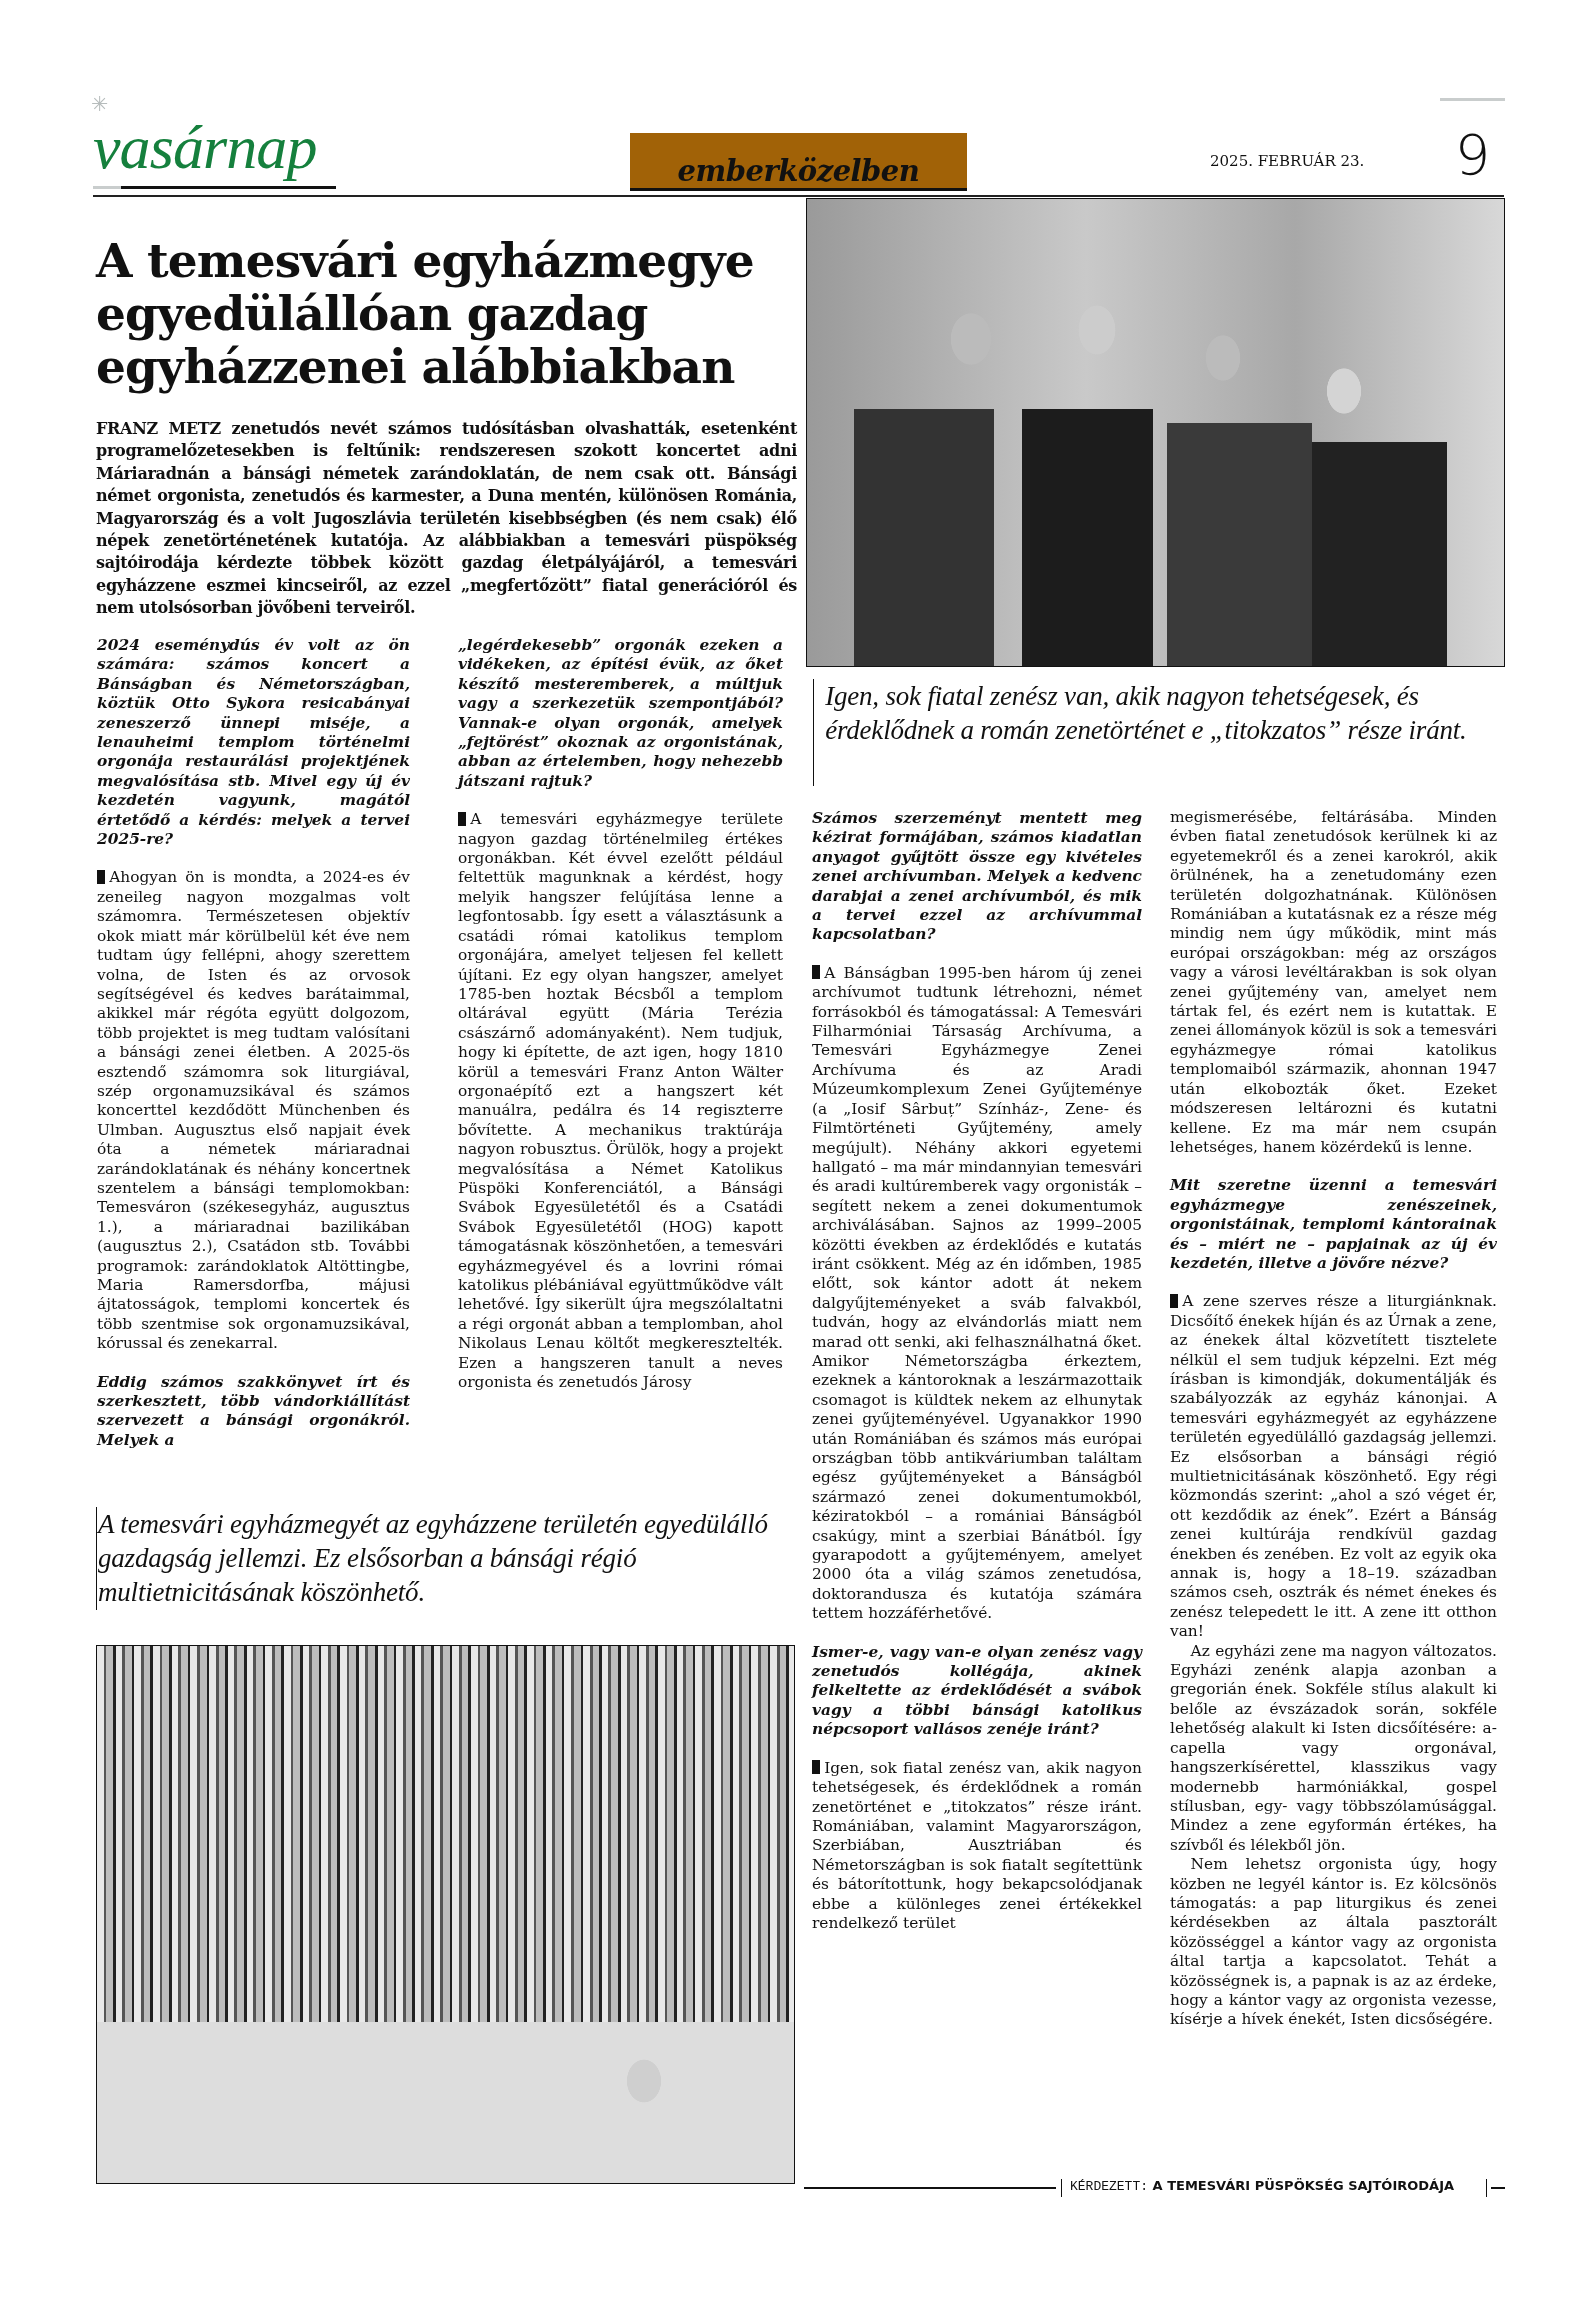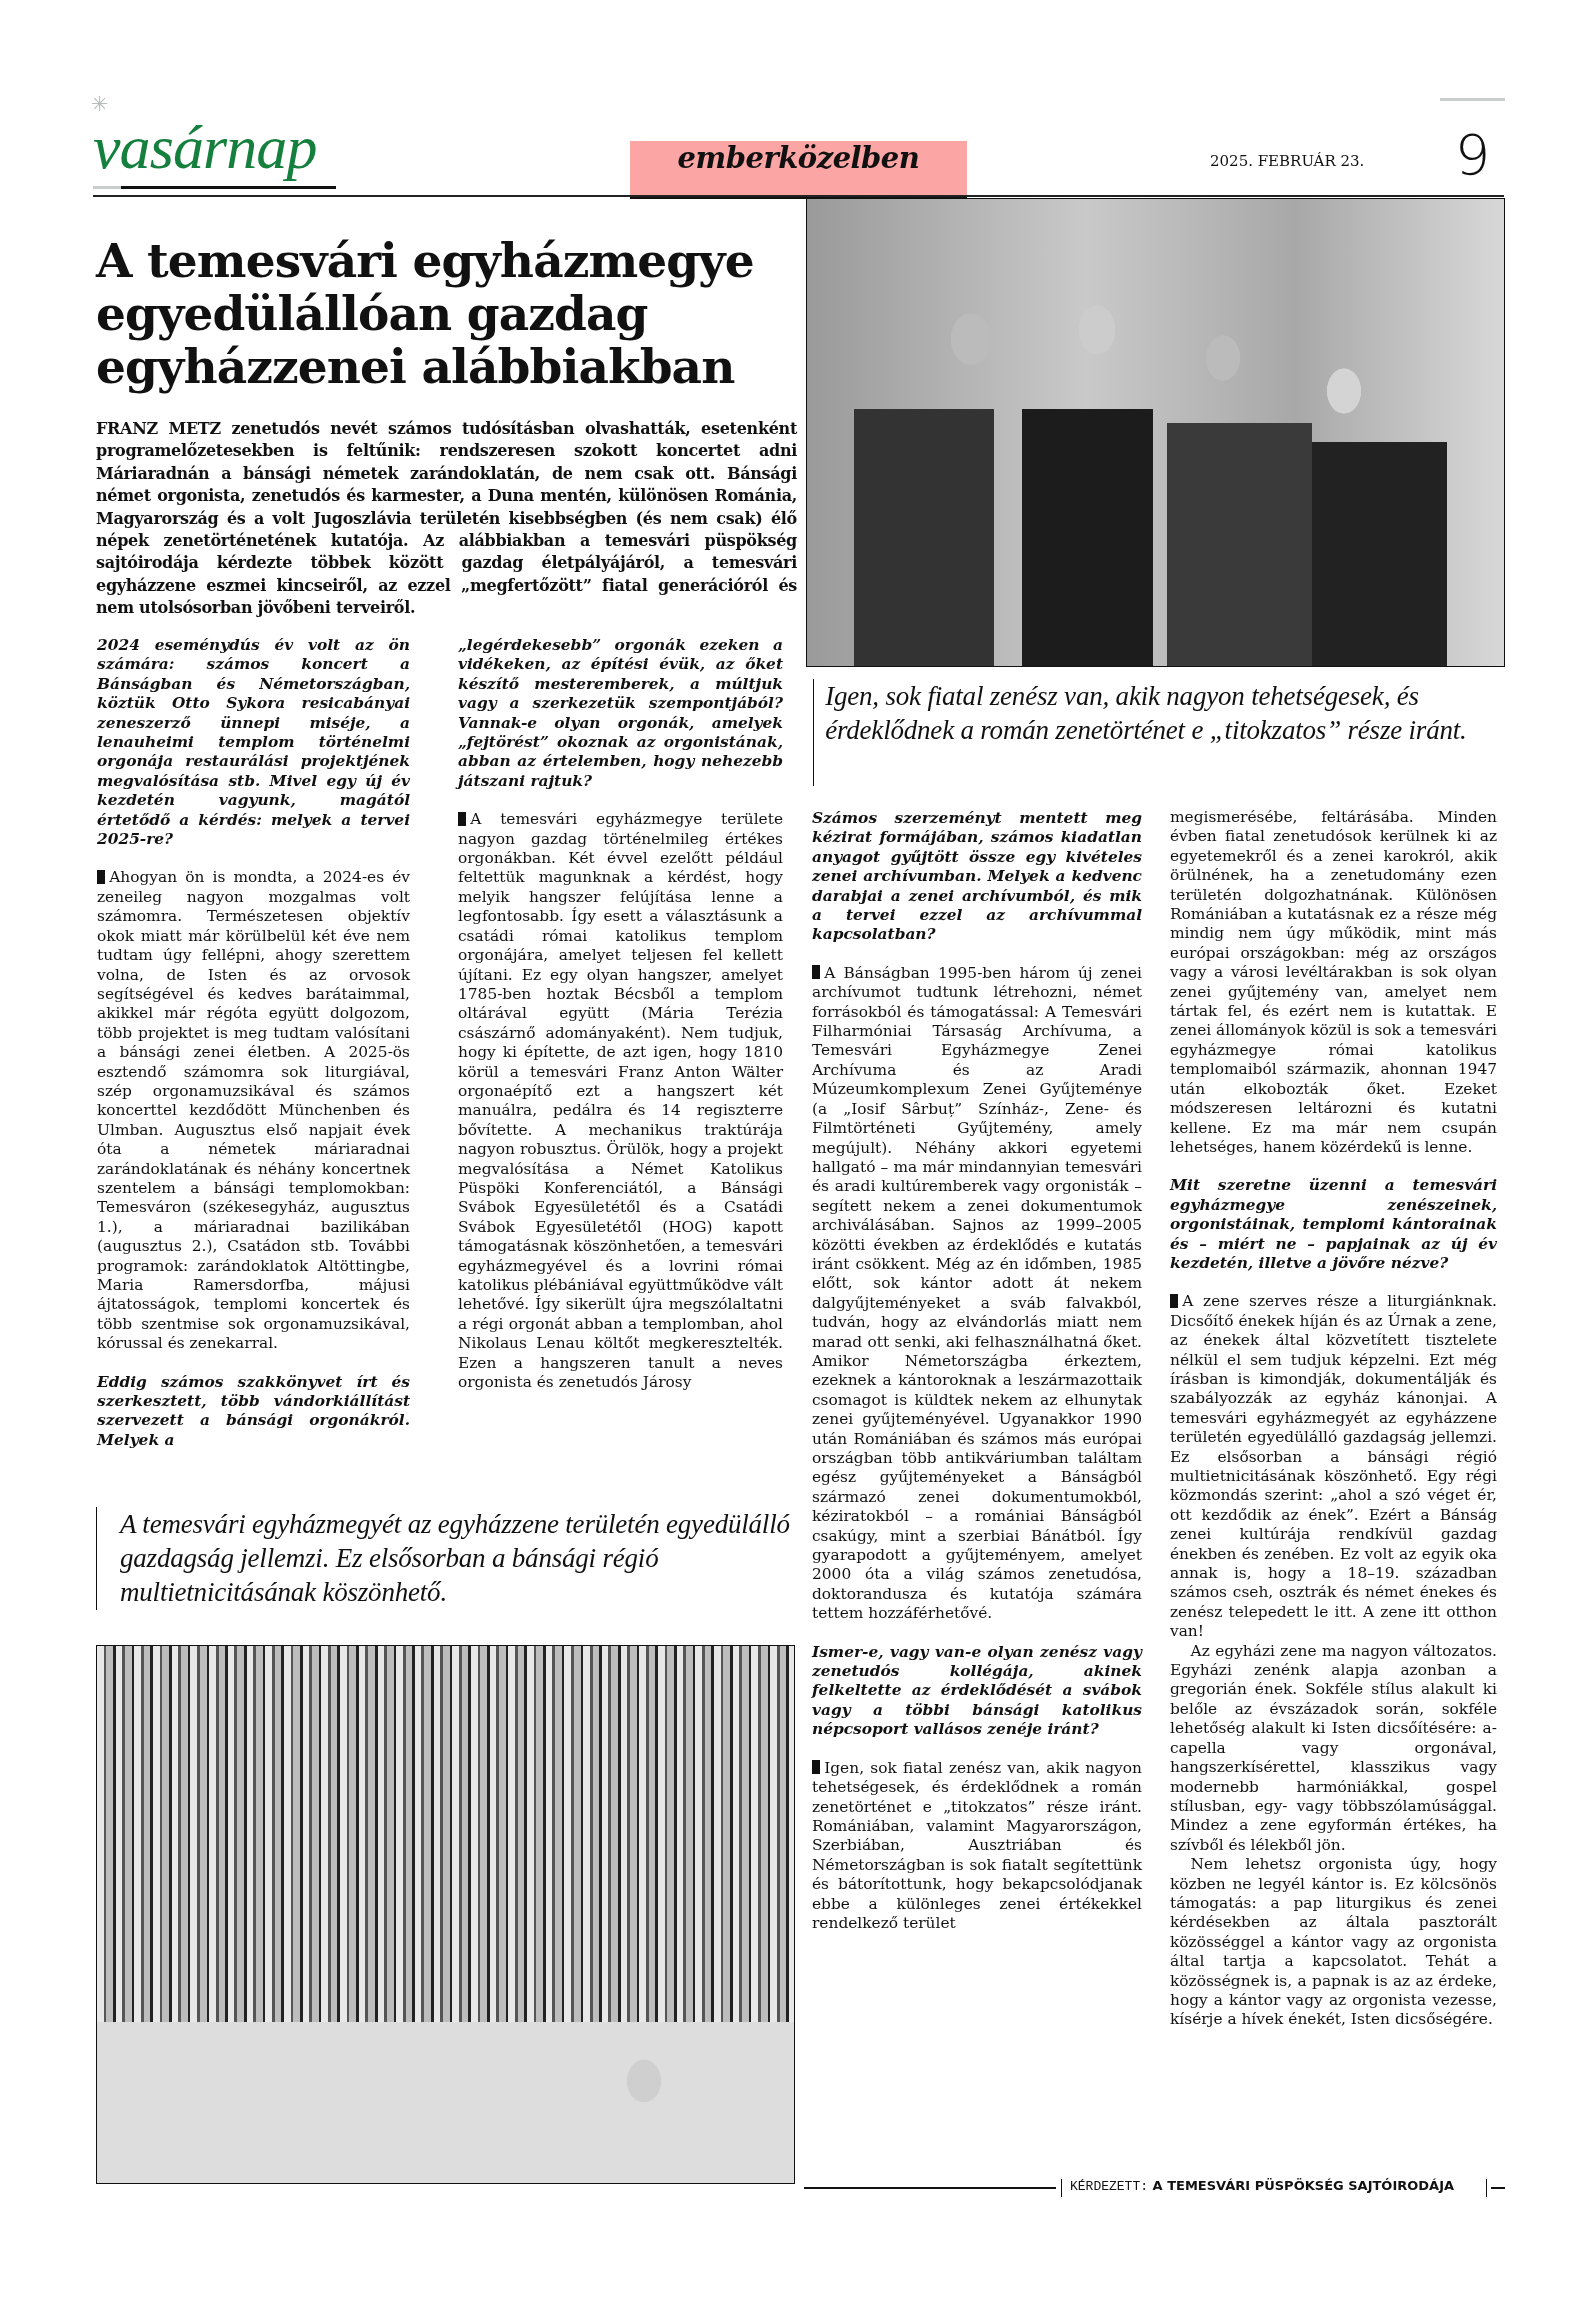--- a/index.html
+++ b/index.html
@@ -4,21 +4,21 @@
 <style>
   html, body { margin: 0; padding: 0; background: #ffffff; }
   body { width: 1595px; height: 2319px; position: relative; overflow: hidden; color: #111; }
 
   
   #masthead { position: absolute; left: 93px; top: 93px; width: 1411px; height: 122px; }
   #logo { position: absolute; left: 0; top: 18.7px; font-family: "Liberation Serif", serif; font-style: italic; font-size: 62px; letter-spacing: -0.9px; color: #15803d; }
   #logo-line { position: absolute; left: 0; top: 93px; width: 243px; height: 3.3px; background: #111; }
   #logo-line::before { content: ""; position: absolute; left: 0; top: 0; width: 28px; height: 3.3px; background: #c9cdcd; }
   #logo-spark { position: absolute; left: -1.9px; top: 1.9px; width: 18.7px; height: 18.7px; color: #b6bcbc; font-size: 20.6px; line-height: 18.7px; }
-  #section-box { position: absolute; left: 537px; top: 40px; width: 337px; height: 55px; background: #fca5a5; border-bottom: 3.7px solid #111; display: flex; align-items: flex-start; justify-content: center; margin-top: 8px; }
+  #section-box { position: absolute; left: 537px; top: 40px; width: 337px; height: 55px; background: #a16207; border-bottom: 3.7px solid #111; display: flex; align-items: flex-end; justify-content: center; }
   #section-label { font-family: "DejaVu Serif", serif; font-weight: bold; font-style: italic; font-size: 29px; letter-spacing: -0.5px; }
   #issue-date { position: absolute; left: 1117px; top: 59px; font-family: "DejaVu Serif", serif; font-size: 15px; letter-spacing: 0; text-align: right; }
   #page-num-wrap { position: absolute; left: 1347px; top: 4.7px; width: 65px; height: 108px; border-top: 3.7px solid #c9cdcd; border-bottom: 3.7px solid #c9cdcd; display: flex; align-items: center; justify-content: center; }
   #page-num { font-family: "DejaVu Sans", sans-serif; font-weight: 300; font-size: 56px; }
   #top-rule { position: absolute; left: 93px; top: 195px; width: 1411px; height: 2.3px; background: #222; }
 
   
   #headline { position: absolute; left: 96px; top: 234px; width: 692px; font-family: "DejaVu Serif", serif; font-weight: bold; font-size: 47px; line-height: 53px; letter-spacing: -0.9px; margin: 0; }
   #lead { position: absolute; left: 96px; top: 418px; width: 701px; font-family: "DejaVu Serif", serif; font-weight: bold; font-size: 16px; line-height: 22.4px; text-align: justify; margin: 0; letter-spacing: -0.3px; }
   #lead .lead-name { font-weight: bold; }
@@ -40,21 +40,21 @@
   #photo-bottom { left: 96px; top: 1645px; width: 697px; height: 537px;
     background:
       radial-gradient(ellipse 28px 35px at 547px 435px, #cfcfcf 60%, transparent 62%),
       linear-gradient(180deg, transparent 0 70%, #ddd 70% 100%),
       repeating-linear-gradient(90deg, #e8e8e8 0 6.5px, #555 6.5px 9.3px, #bdbdbd 9.3px 16px, #222 16px 18.7px),
       #777;
   }
   .photo-label { position: absolute; left: 0; top: 0; width: 0.5px; height: 0.5px; overflow: hidden; }
 
   
-  .pullquote { position: absolute; border-left: 1.4px solid #111; padding-left: 23px; font-family: "Liberation Serif", serif; font-style: italic; font-size: 27px; line-height: 34px; margin: 0; letter-spacing: -0.2px; }
+  .pullquote { position: absolute; border-left: 1.4px solid #111; padding-left: 1px; font-family: "Liberation Serif", serif; font-style: italic; font-size: 27px; line-height: 34px; margin: 0; letter-spacing: -0.2px; }
   #pq-top { left: 813px; top: 679px; width: 682px; height: 107px; padding-left: 11.2px; }
   #pq-bottom { left: 96px; top: 1507px; width: 687px; height: 103px; }
 
   
   .col { position: absolute; font-family: "DejaVu Serif", serif; font-size: 15.4px; line-height: 19.4px; text-align: justify; hyphens: auto; }
   .col p { margin: 0 0 19px 0; }
   .col p.q { font-weight: bold; font-style: italic; }
   .col p.a::before { content: ""; display: inline-block; width: 7.5px; height: 14px; background: #111; margin-right: 4.7px; vertical-align: -1.4px; }
   .col p.cont { text-indent: 20.6px; margin-bottom: 0; }
   .col p.nogap { margin-bottom: 16px; }

